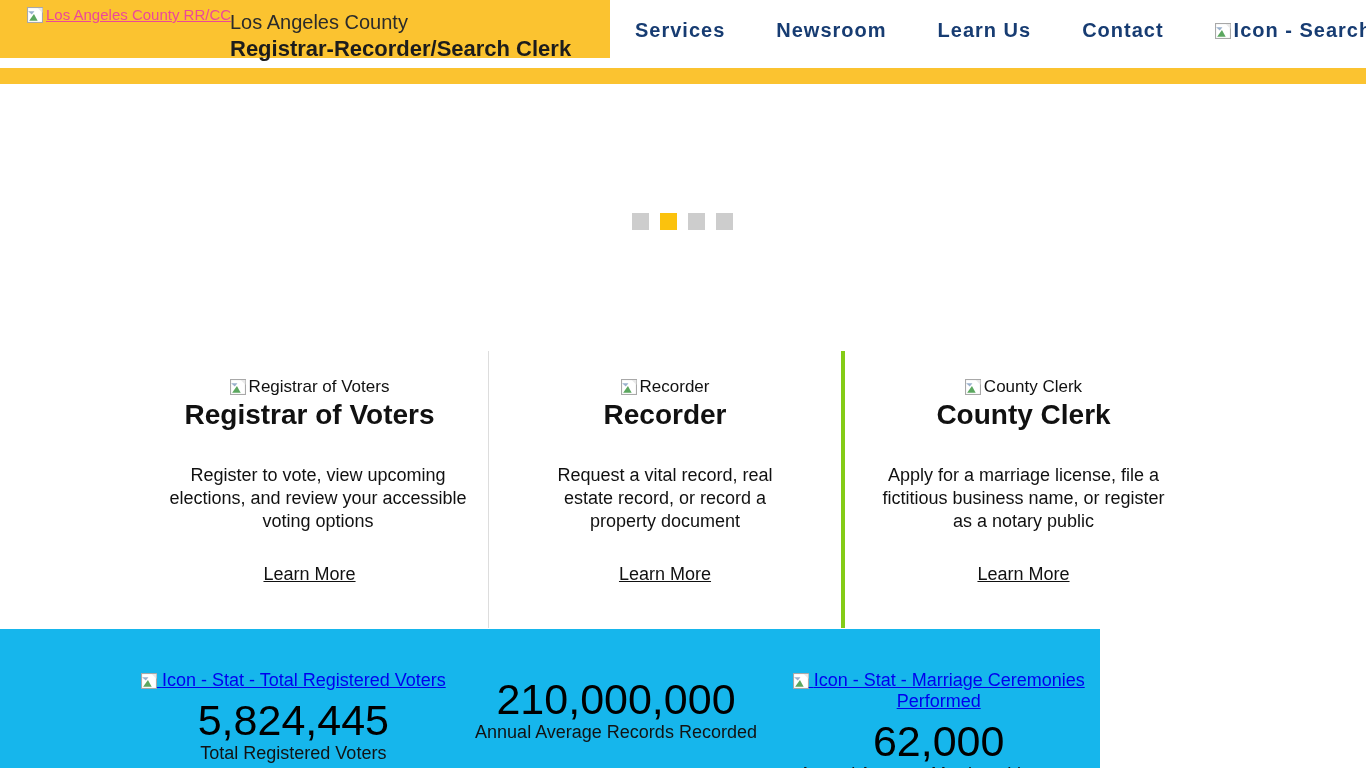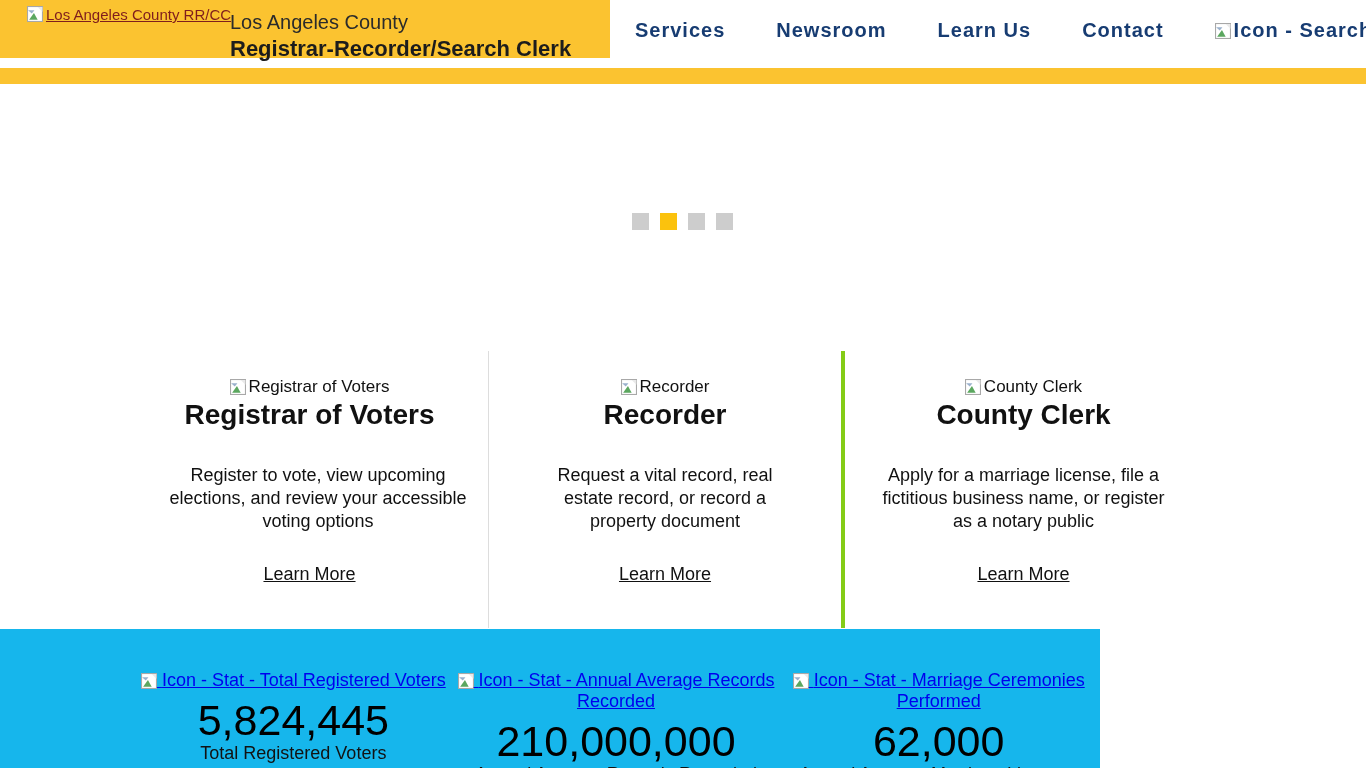--- a/index.html
+++ b/index.html
@@ -14,22 +14,22 @@
   html,body{margin:0;padding:0;}
   body{
     width:1366px;height:768px;position:relative;overflow:hidden;
     background:#FFFFFF;font-family:"Liberation Sans",sans-serif;color:var(--ink);
   }
   a{cursor:pointer;}
 
   
   .header-yellow{position:absolute;left:0;top:0;width:610px;height:58px;background:var(--yellow);}
   .logo-link{
-    position:absolute;left:27px;top:6px;display:flex;align-items:flex-start;gap:3px;
-    font-size:15px;color:#7f1d1d;text-decoration:underline;white-space:nowrap;
+    position:absolute;left:27px;top:6px;display:flex;align-items:center;gap:3px;
+    font-size:15px;color:#ec4899;text-decoration:underline;white-space:nowrap;
   }
   .brand{position:absolute;left:230px;top:11px;line-height:1.15;white-space:nowrap;}
   .brand-line1{font-size:20px;color:#2B2B2B;}
   .brand-line2{font-size:22px;font-weight:bold;color:#1C1C1C;margin-top:2px;}
 
   .nav{
     position:absolute;left:635px;top:19px;display:flex;gap:51px;align-items:center;
     font-size:20px;font-weight:bold;letter-spacing:1px;color:var(--navy);white-space:nowrap;
   }
   .nav a{color:var(--navy);text-decoration:none;}
@@ -166,23 +166,20 @@
 
     <div class="stat">
       <a class="stat-link"><svg class="bimg" width="16" height="16" viewBox="0 0 15 15">
             <use href="#broken-img-glyph"></use>
           </svg> <span>Icon - Stat - Total Registered Voters</span></a>
       <div class="stat-number">5,824,445</div>
       <div class="stat-label">Total Registered Voters</div>
     </div>
 
     <div class="stat">
-      <a class="stat-link"><svg class="bimg" width="16" height="16" viewBox="0 0 15 15">
-            <use href="#broken-img-glyph"></use>
-          </svg> <span>Icon - Stat - Annual Average Records Recorded</span></a>
       <div class="stat-number">210,000,000</div>
       <div class="stat-label">Annual Average Records Recorded</div>
     </div>
 
     <div class="stat">
       <a class="stat-link"><svg class="bimg" width="16" height="16" viewBox="0 0 15 15">
             <use href="#broken-img-glyph"></use>
           </svg> <span>Icon - Stat - Marriage Ceremonies Performed</span></a>
       <div class="stat-number">62,000</div>
       <div class="stat-label">Annual Average Marriage Licenses</div>

